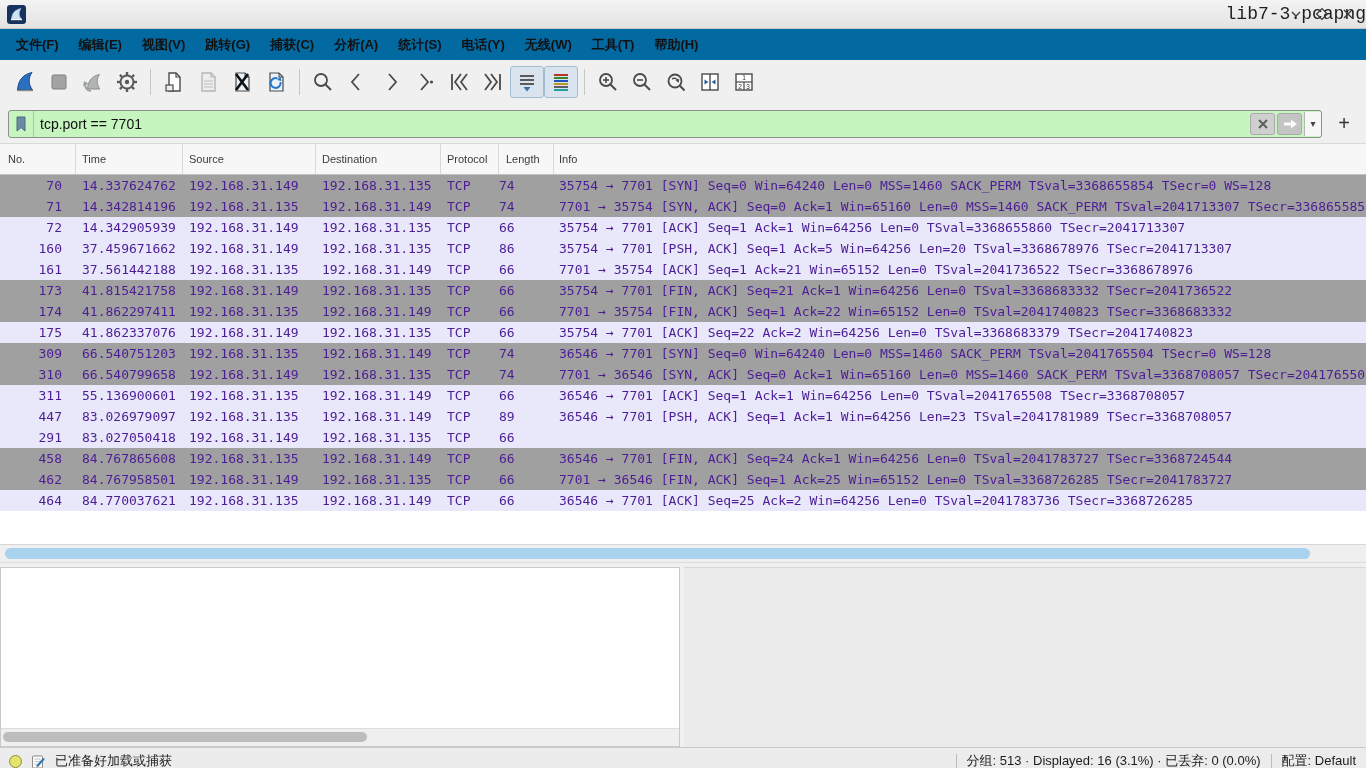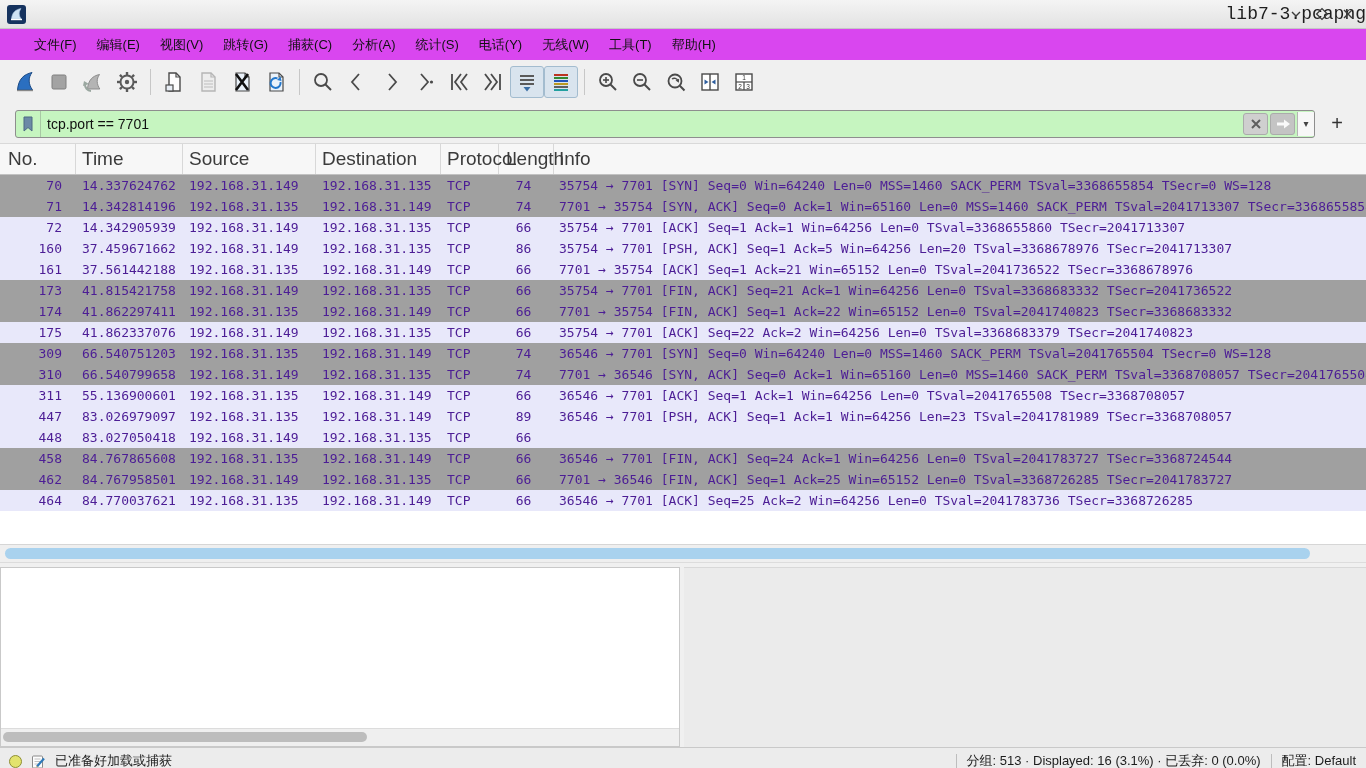--- a/index.html
+++ b/index.html
@@ -21,31 +21,31 @@
   .app-icon{margin-left:7px;width:19px;height:19px;border-radius:3px;
     background:#16335f;display:flex;align-items:center;justify-content:center;}
   .title-text{
     position:absolute;left:0;right:0;text-align:right;
     font-family:Liberation Mono, monospace;font-size:18px;color:#1d1d1d;
   }
   .win-controls{margin-left:auto;display:flex;align-items:center;gap:10px;padding-right:10px;z-index:2;}
   .win-btn{width:16px;height:16px;display:flex;align-items:center;justify-content:center;cursor:default;}
 
   
-  .menubar{height:31px;flex:none;display:flex;align-items:center;padding-left:24px;background:#d946ef;}
+  .menubar{height:31px;flex:none;display:flex;align-items:center;padding-left:6px;background:#0369a1;font-weight:bold;}
   .menu-item{padding:5px 10px;font-size:13px;color:#111;border-radius:2px;}
 
   
   .toolbar{height:44px;flex:none;display:flex;align-items:center;padding-left:8px;background:#f0f0f0;}
   .tbtn{width:32px;height:30px;display:flex;align-items:center;justify-content:center;border:1px solid transparent;border-radius:3px;}
   .tbtn.pressed{background:#d9e4ee;border:1px solid #a3bccf;}
   .tsep{width:1px;height:26px;background:#c7c7c7;margin:0 6px;}
 
   
-  .filterbar{height:39px;flex:none;display:flex;align-items:center;padding:0 15px;background:#f0f0f0;justify-content:space-between;}
+  .filterbar{height:39px;flex:none;display:flex;align-items:center;padding:0 8px;background:#f0f0f0;justify-content:space-between;}
   .filter-field{
     flex:1;height:26px;display:flex;align-items:center;
     border:1px solid #8e8e8e;border-radius:3px;background:#c6f5c0;overflow:hidden;
   }
   .filter-bookmark{width:24px;height:100%;display:flex;align-items:center;justify-content:center;
     border-right:1px solid #a8c8a4;}
   .filter-input{
     flex:1;border:none;outline:none;background:transparent;
     font-family:"Liberation Sans",sans-serif;font-size:14px;color:#101010;padding:0 6px;
   }
@@ -54,33 +54,33 @@
   .filter-btn.clear{background:#cfcfcf;border:1px solid #ababab;}
   .filter-btn.apply{background:#c4c4c4;border:1px solid #ababab;}
   .filter-caret{width:16px;height:24px;display:flex;align-items:center;justify-content:center;
     background:#f7f7f7;border-left:1px solid #b5b5b5;color:#444;font-size:10px;}
   .filter-add{width:28px;height:28px;margin-left:8px;display:flex;align-items:center;justify-content:center;
     font-size:20px;color:#333;}
 
   
   .plist-header{height:30px;flex:none;display:flex;background:#f7f7f7;
     border-top:1px solid #d9d9d9;border-bottom:1px solid #c2c2c2;
-    font-size:19px;color:#3b3b3b;}
+    font-size:11px;color:#3b3b3b;}
   .hcell{display:flex;align-items:center;box-sizing:border-box;border-right:1px solid #d8d8d8;padding-left:7px;}
   .rows-area{flex:none;background:#ffffff;}
   .prow{display:flex;height:21px;line-height:21px;white-space:nowrap;
     font-family:"DejaVu Sans Mono","Liberation Mono",monospace;font-size:13px;color:#4c1d95;}
   .prow.gray{background:#a0a0a0;}
   .prow.lav{background:#e8e8fa;}
   .c-no{width:76px;flex:none;text-align:right;padding-right:14px;box-sizing:border-box;}
   .c-time{width:107px;flex:none;padding-left:6px;box-sizing:border-box;}
   .c-src{width:133px;flex:none;padding-left:6px;box-sizing:border-box;}
   .c-dst{width:125px;flex:none;padding-left:6px;box-sizing:border-box;}
   .c-proto{width:58px;flex:none;padding-left:6px;box-sizing:border-box;}
-  .c-len{width:55px;flex:none;text-align:center;padding-right:6px;box-sizing:border-box;}
+  .c-len{width:55px;flex:none;text-align:left;padding-right:6px;box-sizing:border-box;}
   .c-info{flex:1;padding-left:5px;overflow:hidden;box-sizing:border-box;}
   .list-filler{height:33px;flex:none;background:#ffffff;border-bottom:1px solid #d6d6d6;}
 
   
   .hscroll{height:17px;flex:none;background:#efefef;position:relative;border-bottom:1px solid #dcdcdc;}
   .hscroll .thumb{position:absolute;top:3px;height:11px;border-radius:6px;}
   .thumb-blue{left:5px;width:1305px;background:#a9d2ee;}
 
   .gap{height:4px;flex:none;background:#f0f0f0;}
 
@@ -486,21 +486,21 @@
         <span class="c-no">447</span>
         <span class="c-time">83.026979097</span>
         <span class="c-src">192.168.31.135</span>
         <span class="c-dst">192.168.31.149</span>
         <span class="c-proto">TCP</span>
         <span class="c-len">89</span>
         <span class="c-info">36546 → 7701 [PSH, ACK] Seq=1 Ack=1 Win=64256 Len=23 TSval=2041781989 TSecr=3368708057</span>
       </div>
 
       <div class="prow lav">
-        <span class="c-no">448</span>
+        <span class="c-no">291</span>
         <span class="c-time">83.027050418</span>
         <span class="c-src">192.168.31.149</span>
         <span class="c-dst">192.168.31.135</span>
         <span class="c-proto">TCP</span>
         <span class="c-len">66</span>
       </div>
 
       <div class="prow gray">
         <span class="c-no">458</span>
         <span class="c-time">84.767865608</span>

